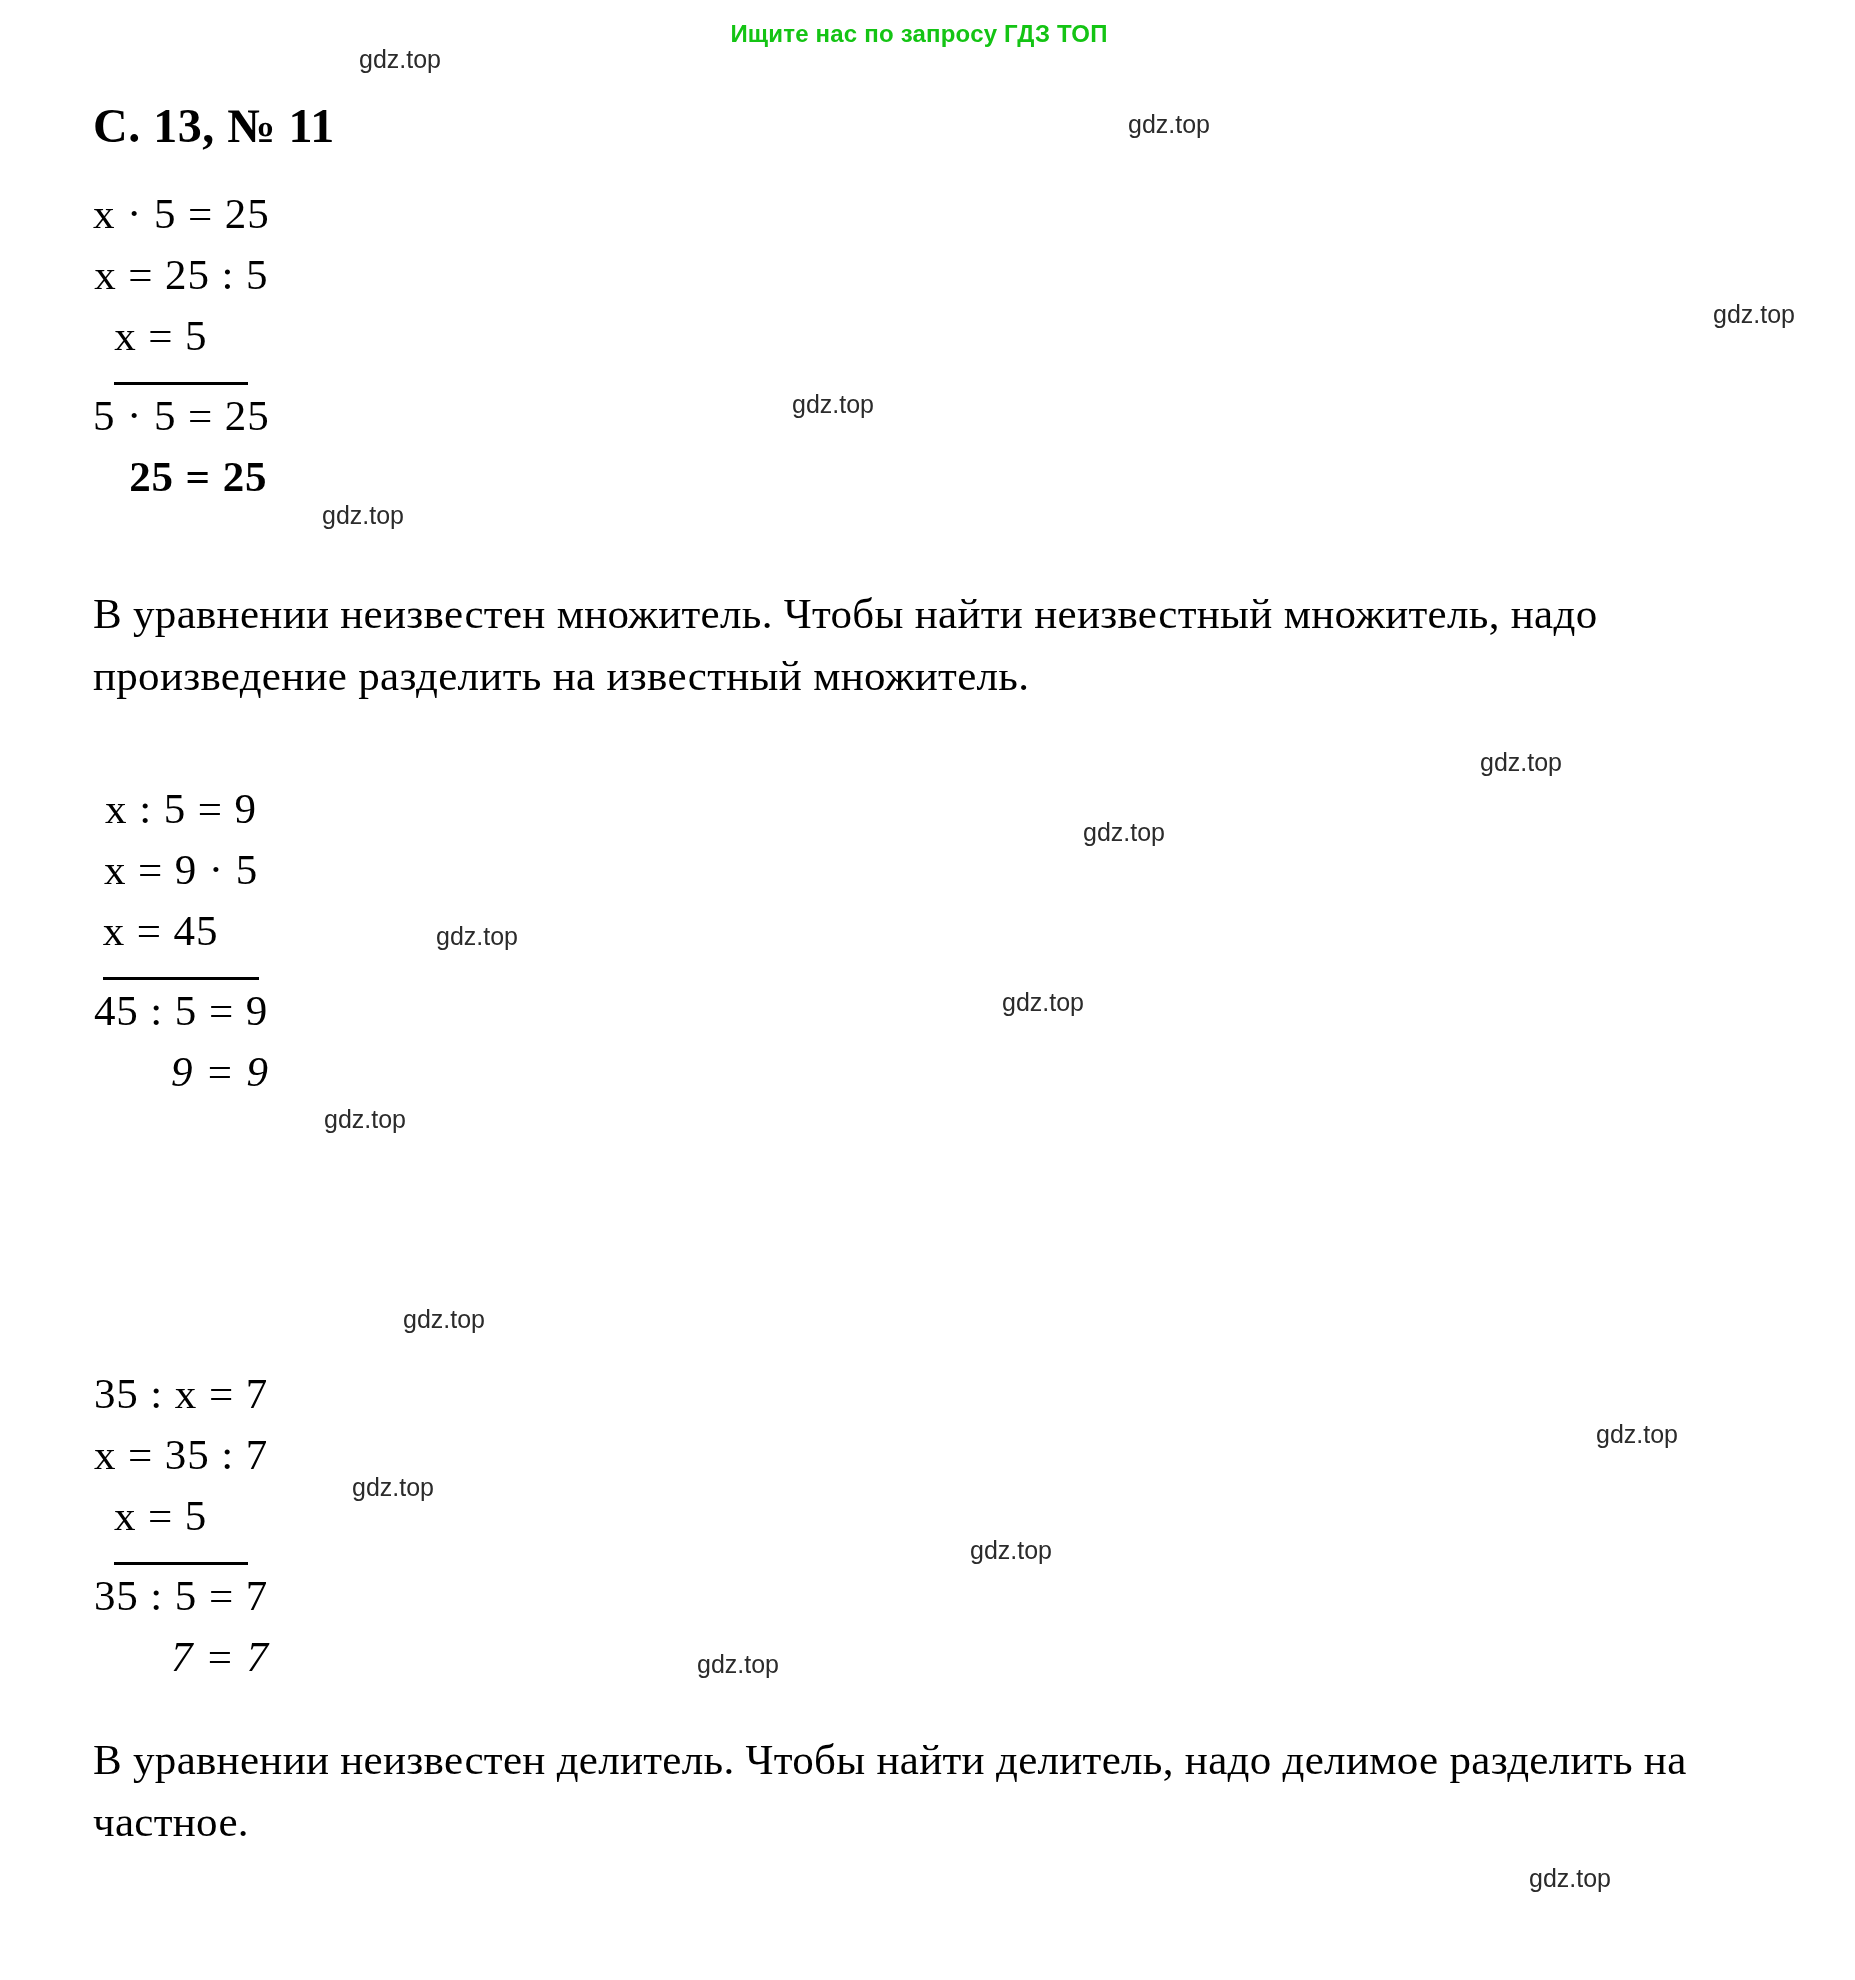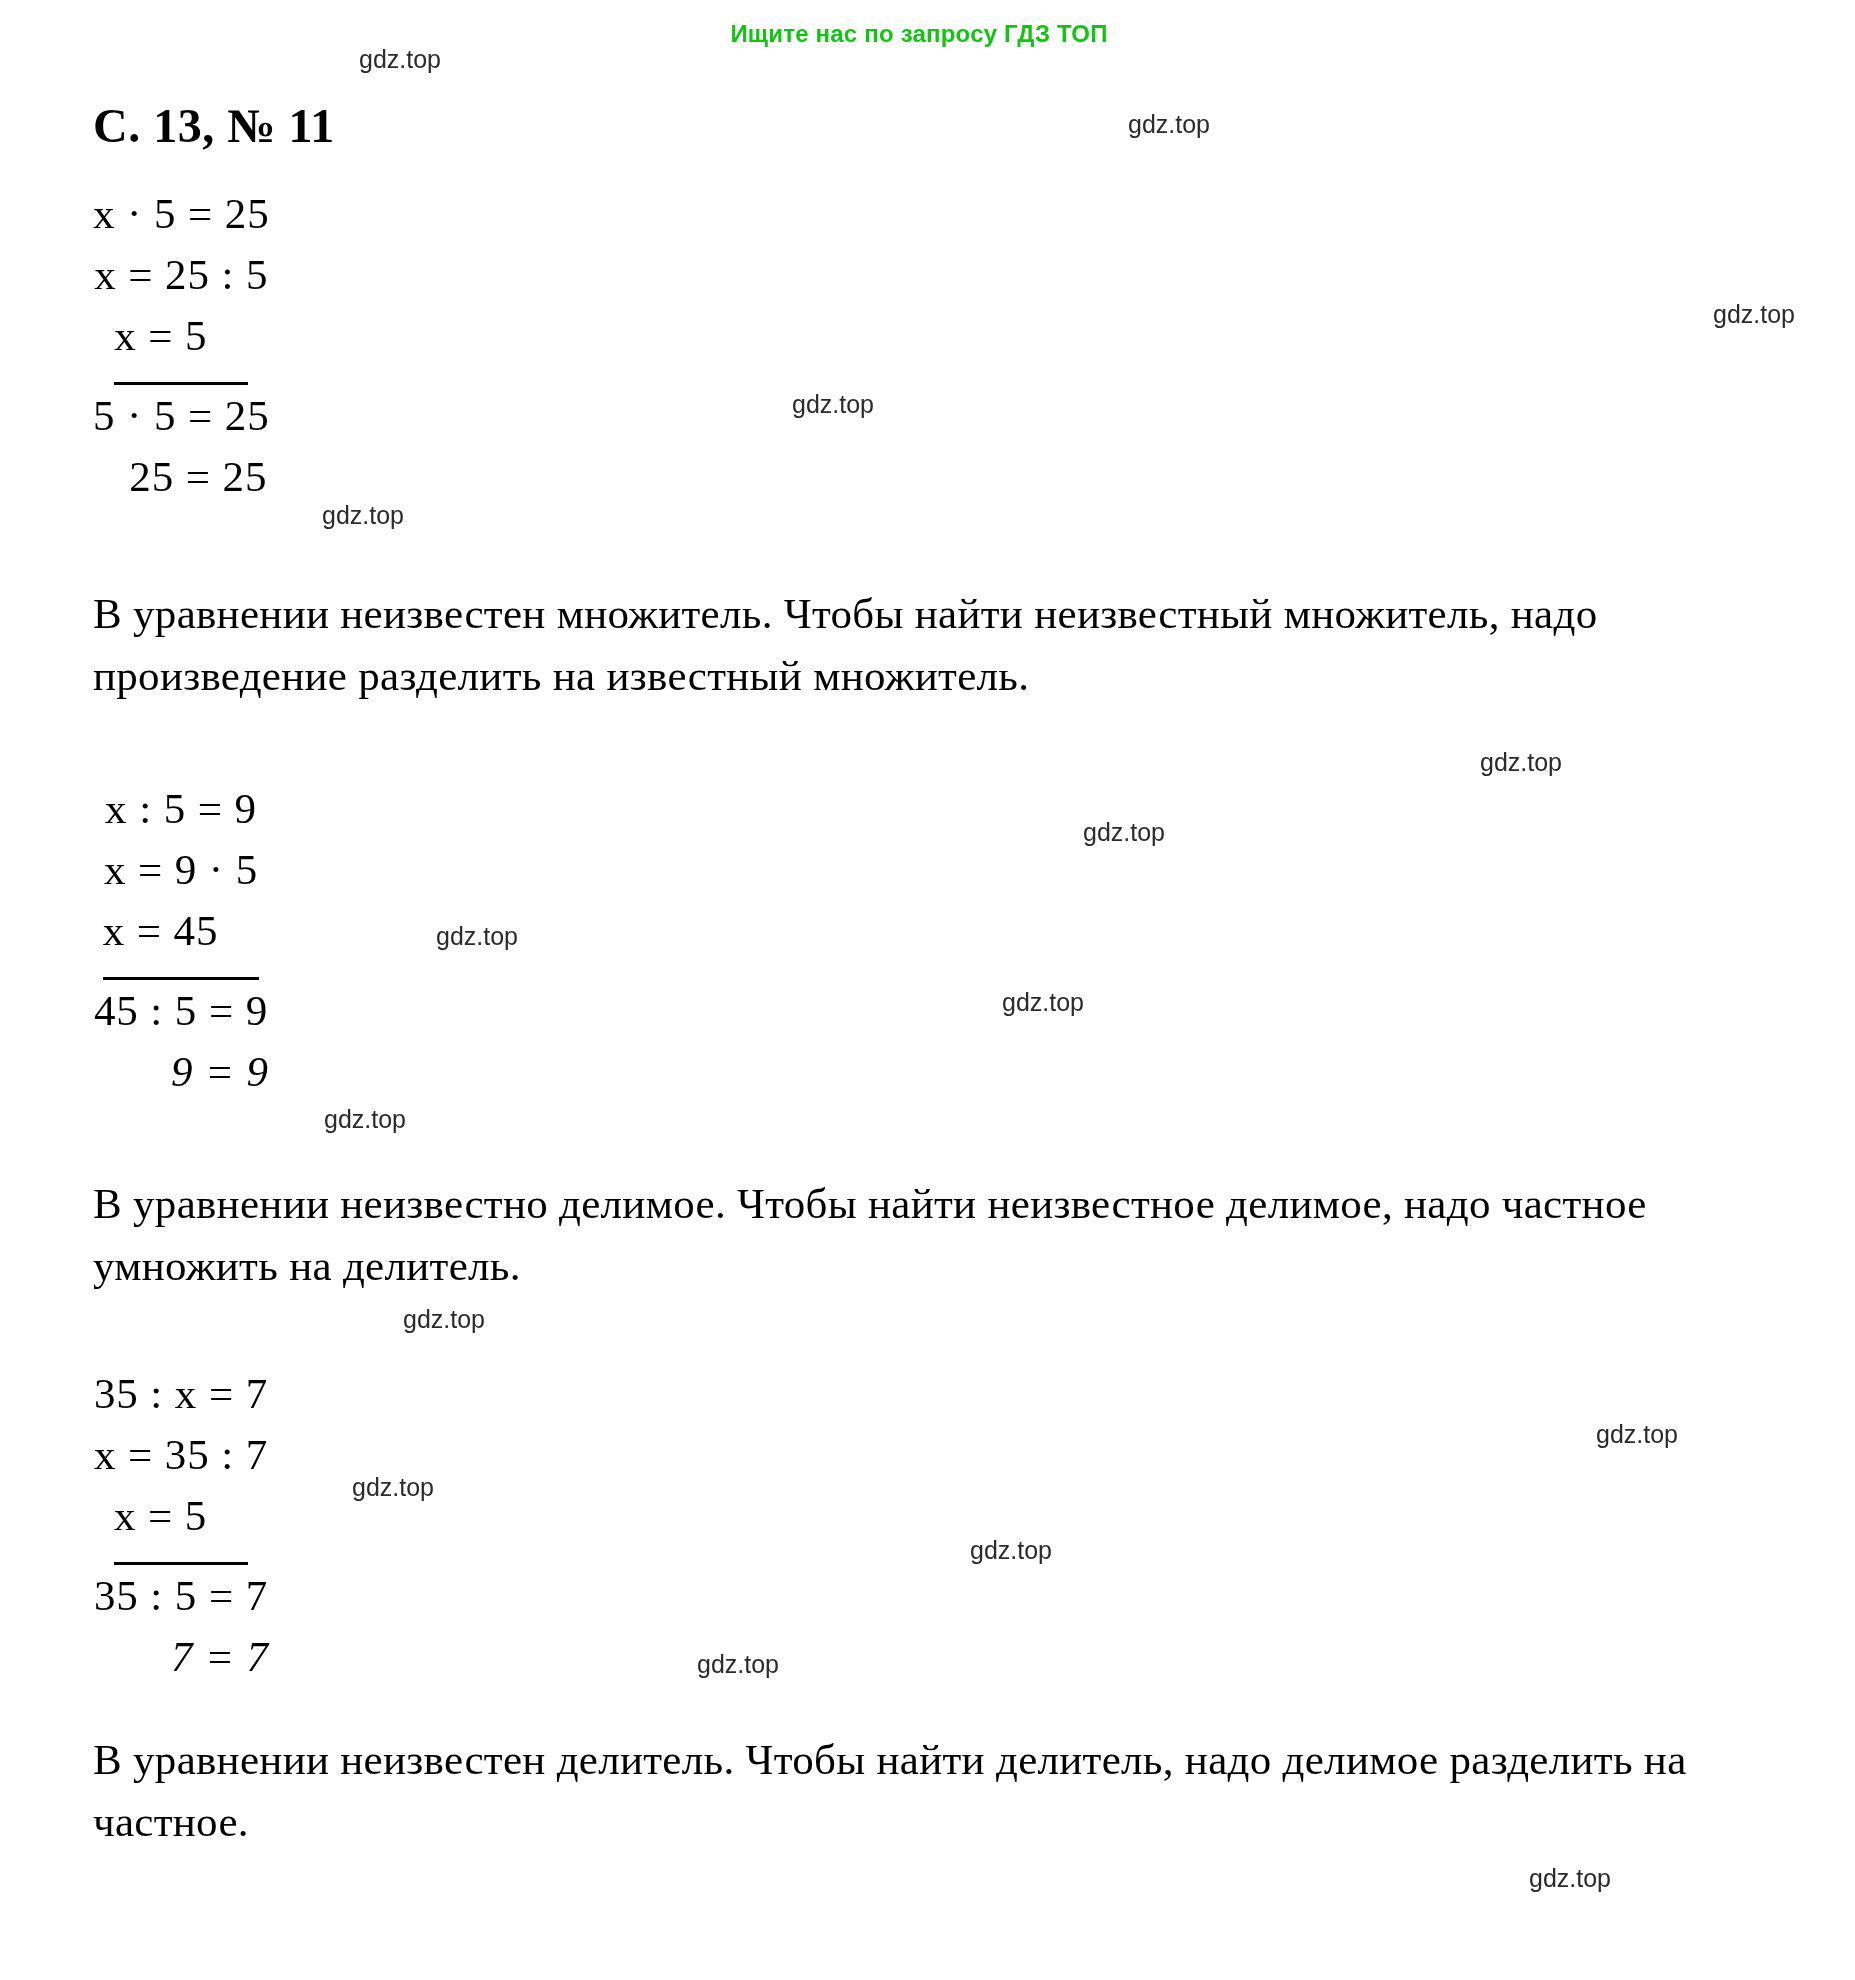--- a/index.html
+++ b/index.html
@@ -63,21 +63,21 @@
     line-height: 61px;
     white-space: pre;
     letter-spacing: 0.9px;
   }
   .eq-line.answer {
     display: inline-block;
     border-bottom: 3.7px solid #000000;
     padding-right: 41px;
     padding-bottom: 16px;
   }
-  .eq-line.indent-1 { padding-left: 34px; }
+  .eq-line.indent-1 { padding-left: 34px; font-weight: bold; }
   .eq-line.indent-2 { padding-left: 78px; font-style: italic; }
   .answer-wrap { display: block; }
 
   
   .para {
     position: absolute;
     left: 93px;
     width: 1678px;
     font-size: 43px;
     line-height: 62px;
@@ -136,21 +136,20 @@
   <div class="eq-block" id="eq-block-2" style="top:778px;">
     <div class="eq-line">x : 5 = 9</div>
     <div class="eq-line">x = 9 · 5</div>
     <div class="answer-wrap">
       <span class="eq-line answer">x = 45</span>
     </div>
     <div class="eq-line">45 : 5 = 9</div>
     <div class="eq-line indent-2">9 = 9</div>
   </div>
 
-  <div class="para" style="top:1173px;">В уравнении неизвестно делимое. Чтобы найти неизвестное делимое, надо частное умножить на делитель.</div>
 
   <div class="eq-block" id="eq-block-3" style="top:1363px;">
     <div class="eq-line">35 : x = 7</div>
     <div class="eq-line">x = 35 : 7</div>
     <div class="answer-wrap">
       <span class="eq-line answer">x = 5</span>
     </div>
     <div class="eq-line">35 : 5 = 7</div>
     <div class="eq-line indent-2">7 = 7</div>
   </div>

